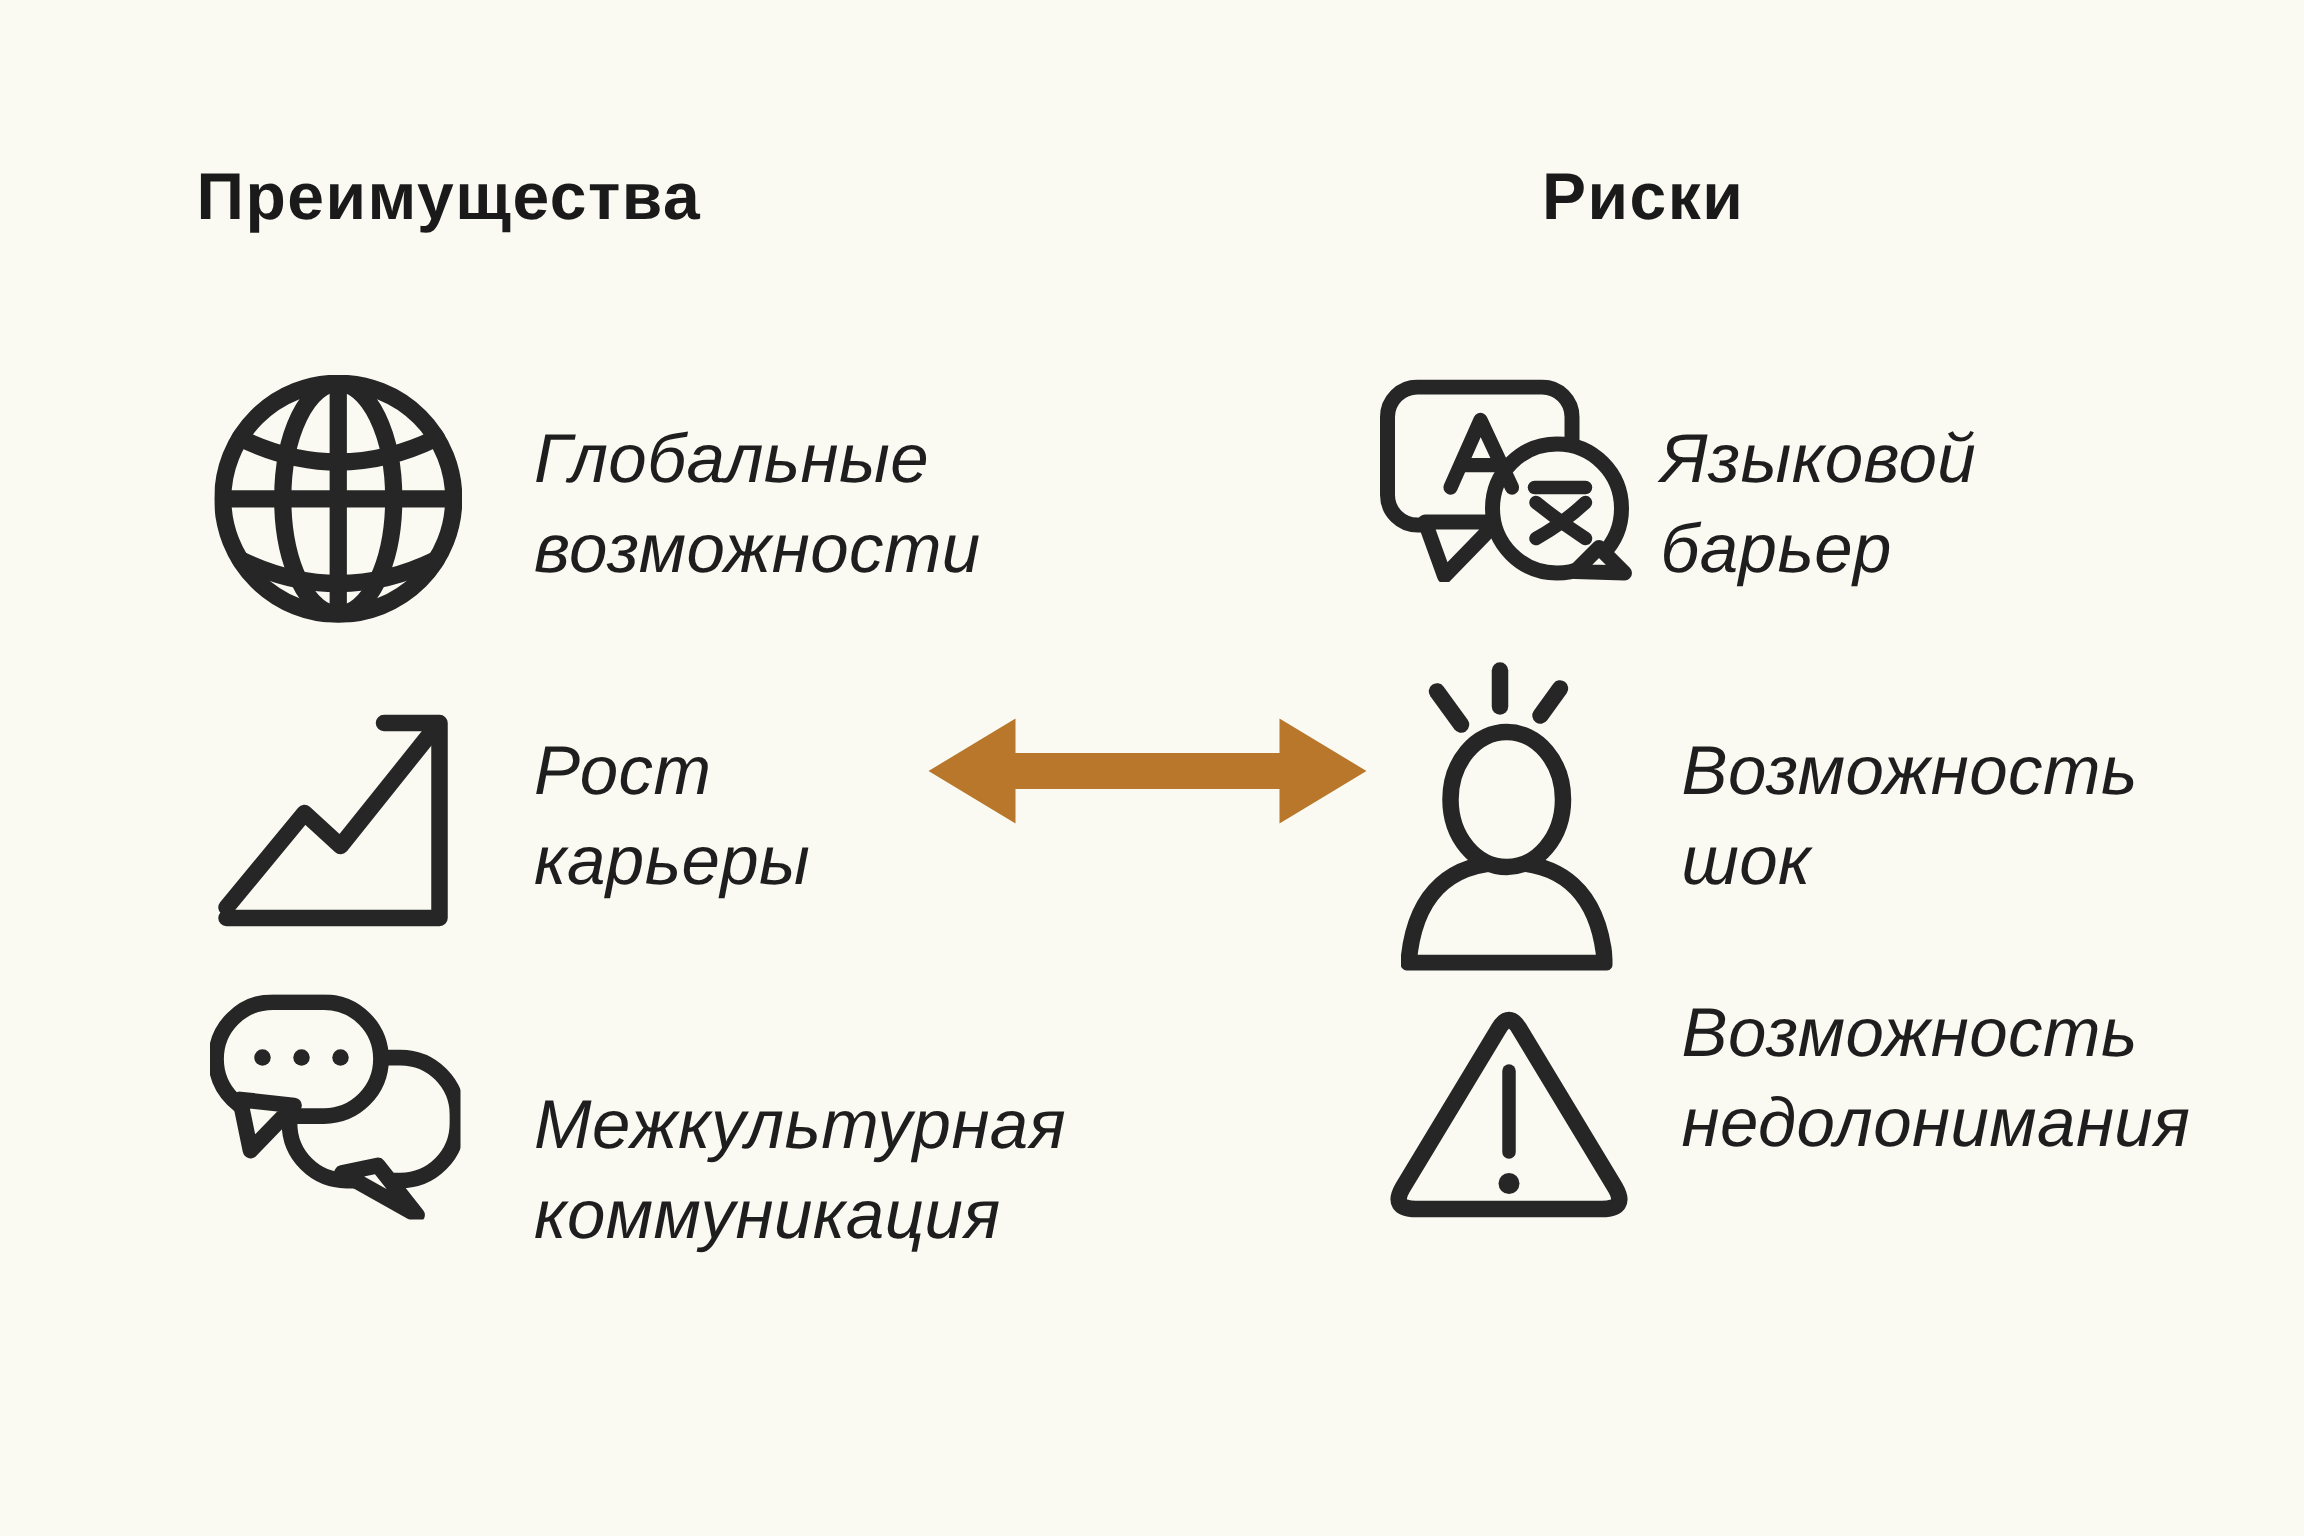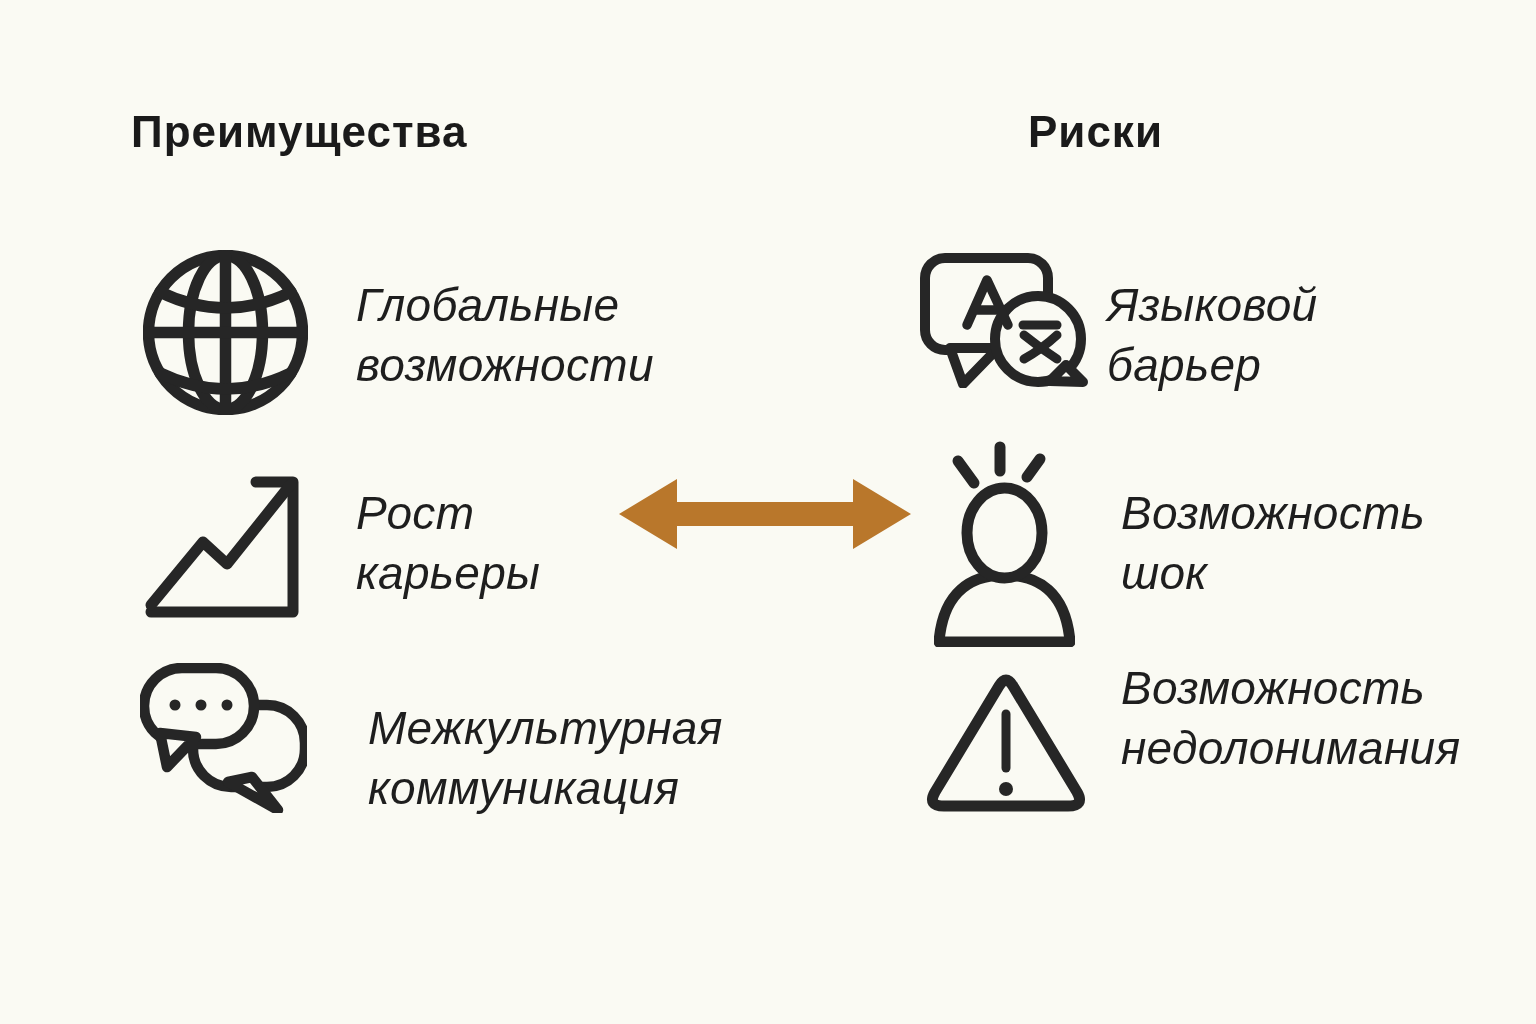--- a/index.html
+++ b/index.html
@@ -43,21 +43,21 @@
   #icon-globe    {left:143px; top:250px; width:165px; height:165px;}
   #icon-chart    {left:143px; top:460px; width:158px; height:158px;}
   #icon-chat     {left:140px; top:663px; width:167px; height:150px;}
   #icon-translate{left:920px; top:253px; width:170px; height:135px;}
   #icon-person   {left:934px; top:441px; width:141px; height:206px;}
   #icon-warning  {left:925px; top:670px; width:162px; height:150px;}
 
   
   #label-adv-0{left:356px;  top:275px;}
   #label-adv-1{left:356px;  top:483px;}
-  #label-adv-2{left:356px;  top:698px;margin-left:12px;}
+  #label-adv-2{left:356px;  top:719px;}
   #label-risk-0{left:1107px;top:275px;}
   #label-risk-1{left:1121px;top:483px;}
   #label-risk-2{left:1121px;top:658px;}
 
   #connector-arrow{position:absolute;left:615px;top:469px;width:300px;height:90px;}
   #connector-arrow polygon{fill:var(--arrow);}
 </style>
 </head>
 <body>
 

